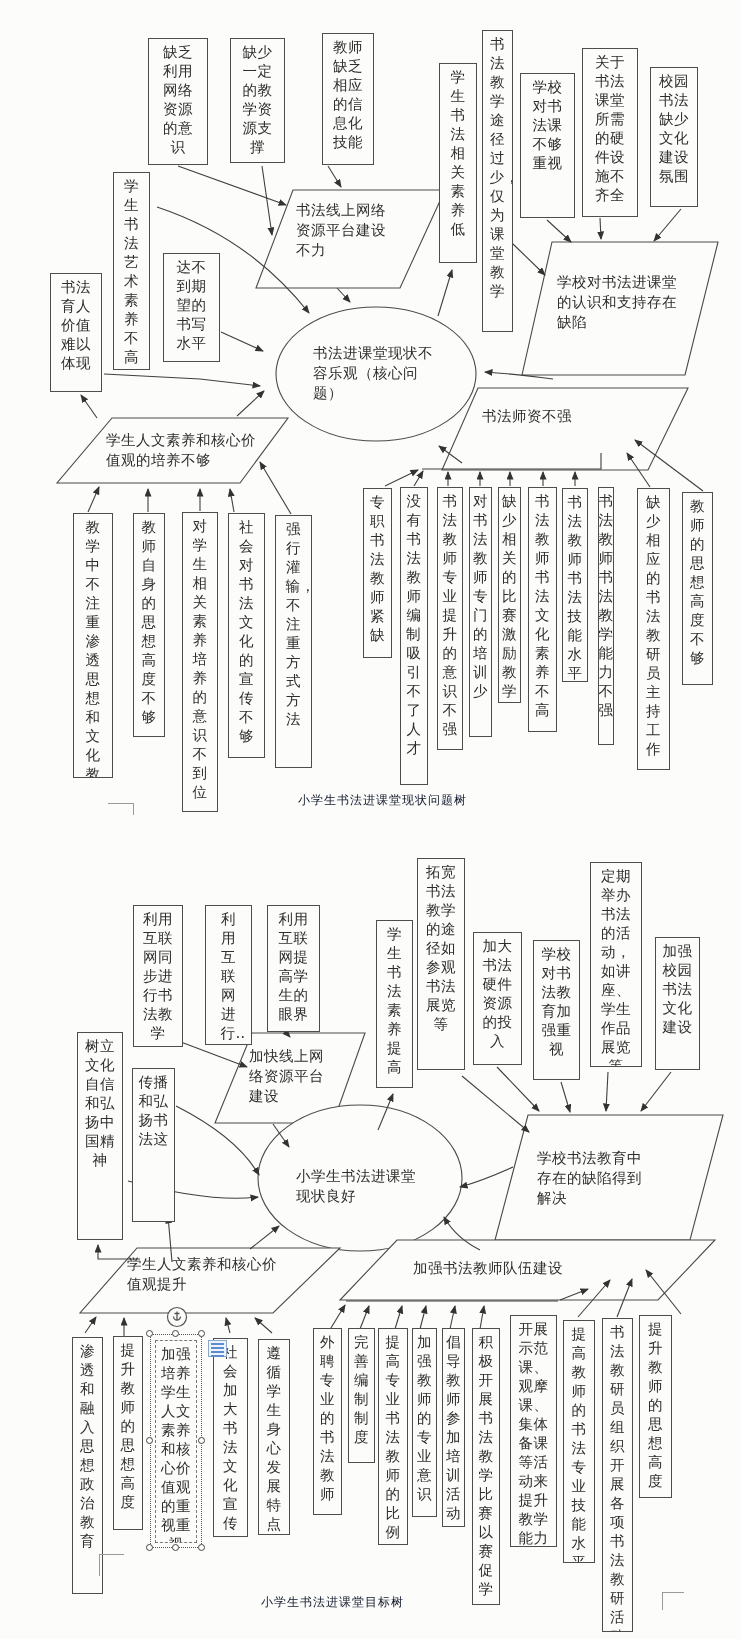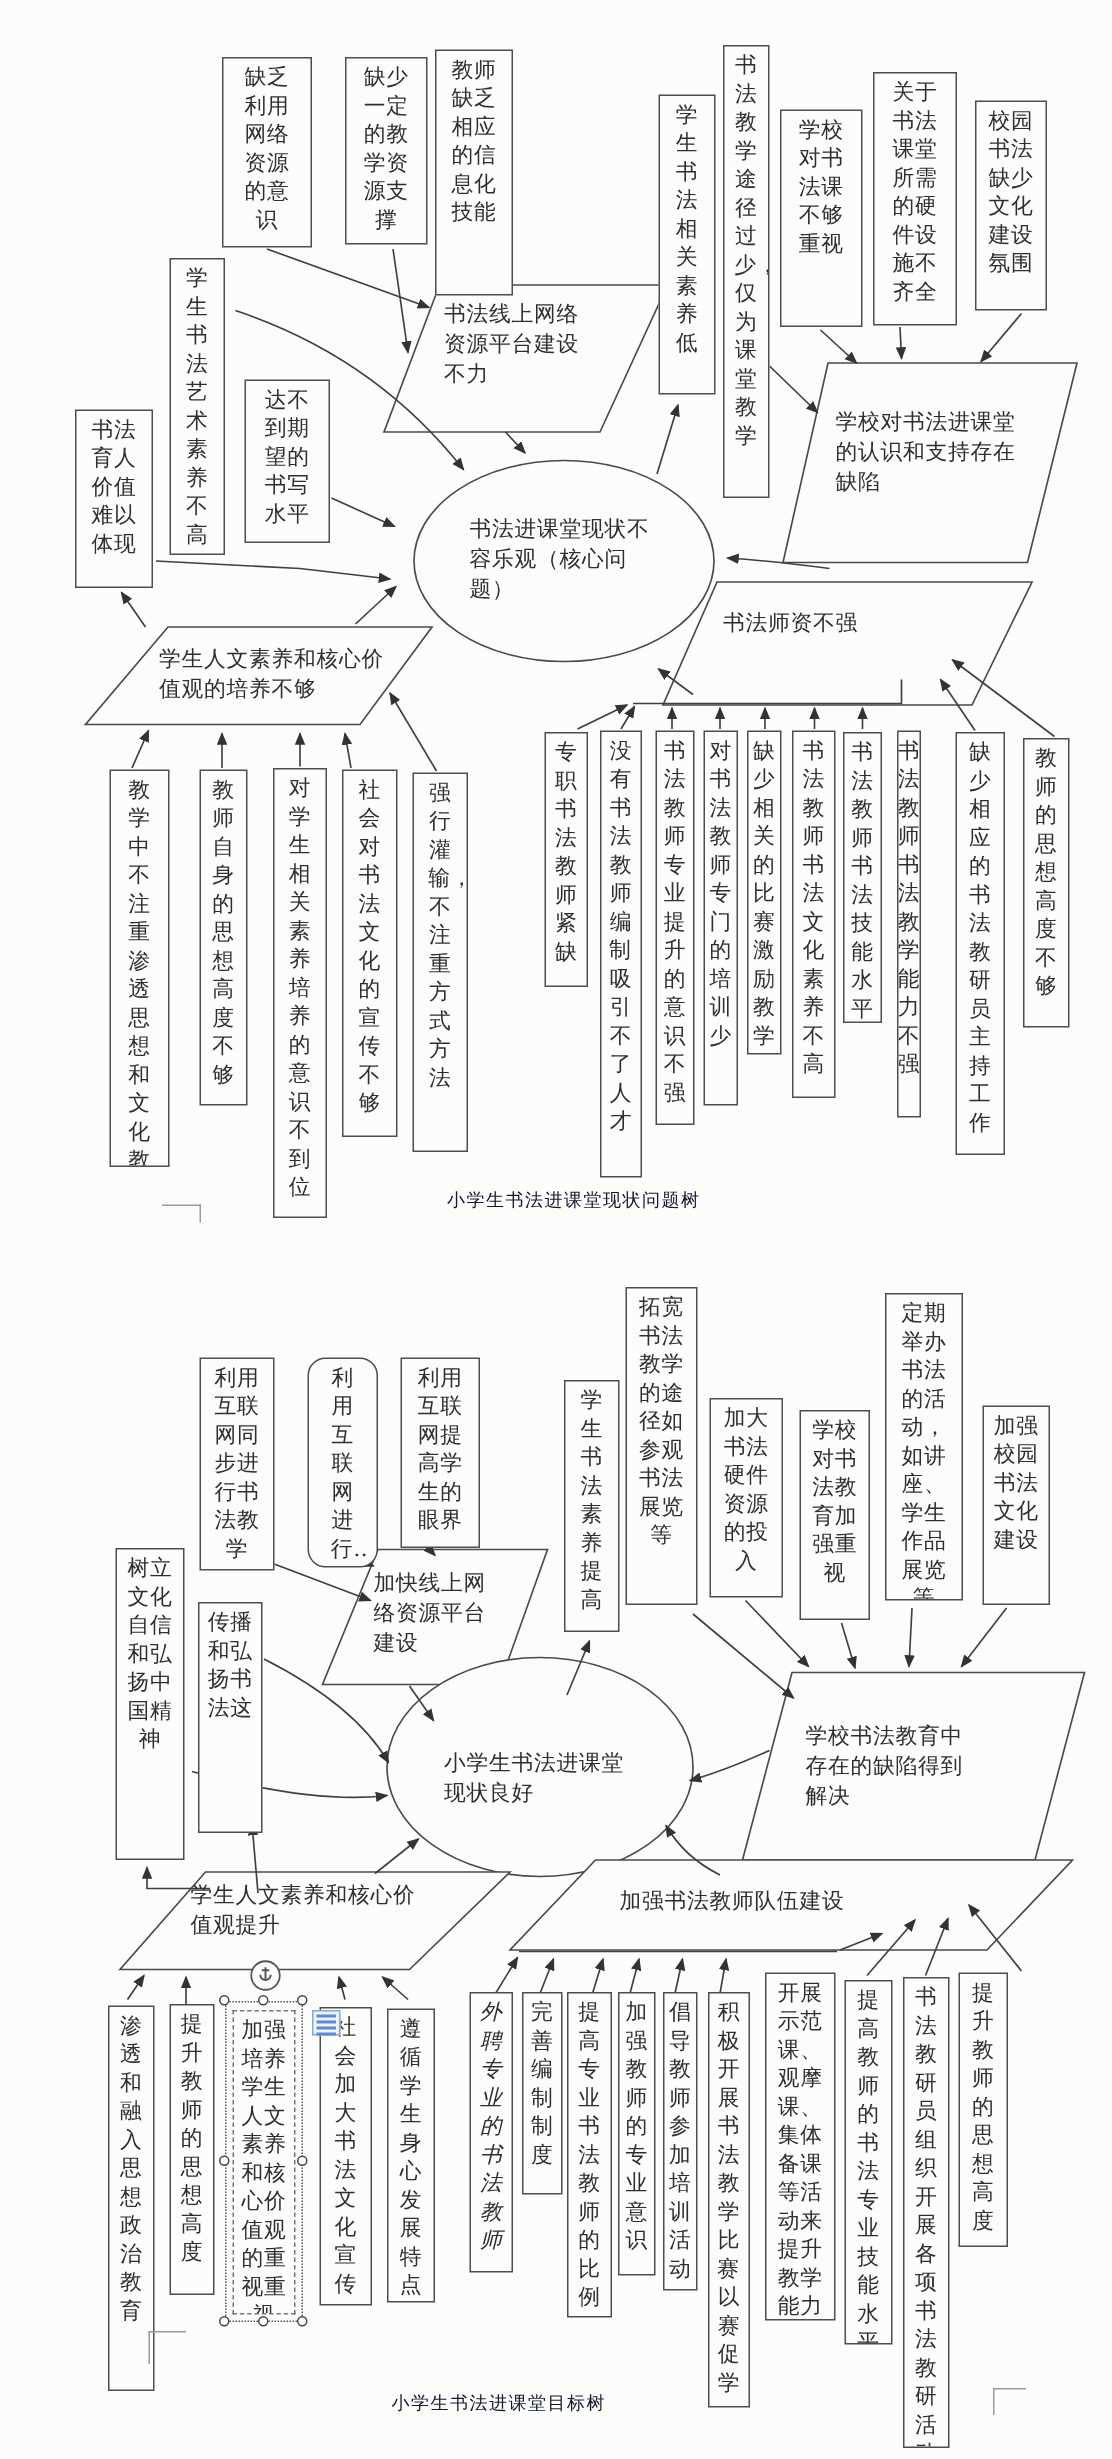--- a/index.html
+++ b/index.html
@@ -131,21 +131,21 @@
       </g>
   </svg>
 
   <div id="nodes-layer">
       <div class="node-rect" style="left: 148px; top: 38px; width: 60px; height: 127px;">
         <span class="txt" style="width: 32px;">缺乏利用网络资源的意识</span>
       </div>
       <div class="node-rect" style="left: 230px; top: 38px; width: 55px; height: 125px;">
         <span class="txt" style="width: 32px;">缺少一定的教学资源支撑</span>
       </div>
-      <div class="node-rect" style="left: 290px; top: 33px; width: 52px; height: 164px;">
+      <div class="node-rect" style="left: 322px; top: 33px; width: 52px; height: 132px;">
         <span class="txt" style="width: 32px;">教师缺乏相应的信息化技能</span>
       </div>
       <div class="node-rect" style="left: 113px; top: 172px; width: 37px; height: 198px;">
         <span class="txt" style="width: 16px;">学生书法艺术素养不高</span>
       </div>
       <div class="node-rect" style="left: 163px; top: 253px; width: 57px; height: 109px;">
         <span class="txt" style="width: 32px;">达不到期望的书写水平</span>
       </div>
       <div class="node-rect" style="left: 50px; top: 273px; width: 52px; height: 119px;">
         <span class="txt" style="width: 32px;">书法育人价值难以体现</span>
@@ -211,21 +211,21 @@
       </div>
       <div class="node-rect" style="left: 637px; top: 488px; width: 33px; height: 282px;">
         <span class="txt" style="width: 16px;">缺少相应的书法教研员主持工作</span>
       </div>
       <div class="node-rect" style="left: 682px; top: 492px; width: 31px; height: 193px;">
         <span class="txt" style="width: 16px;">教师的思想高度不够</span>
       </div>
       <div class="node-rect" style="left: 133px; top: 905px; width: 50px; height: 142px;">
         <span class="txt" style="width: 32px;">利用互联网同步进行书法教学</span>
       </div>
-      <div class="node-rect" style="left: 205px; top: 905px; width: 47px; height: 140px; border-radius: 12px;">
+      <div class="node-rect" style="left: 205px; top: 905px; width: 47px; height: 140px;">
         <span class="txt" style="width: 16px;">利用互联网进行‥</span>
       </div>
       <div class="node-rect" style="left: 267px; top: 905px; width: 53px; height: 127px;">
         <span class="txt" style="width: 32px;">利用互联网提高学生的眼界</span>
       </div>
       <div class="node-rect" style="left: 77px; top: 1032px; width: 46px; height: 208px;">
         <span class="txt" style="width: 32px;">树立文化自信和弘扬中国精神</span>
       </div>
       <div class="node-rect" style="left: 132px; top: 1068px; width: 43px; height: 154px;">
         <span class="txt" style="width: 32px;">传播和弘扬书法这</span>
@@ -262,21 +262,21 @@
       <div class="node-rect selected" style="left: 155px; top: 1340px; width: 42px; height: 203px;">
         <span class="txt" style="width: 32px;">加强培养学生人文素养和核心价值观的重视重视</span>
       </div>
       <div class="node-rect" style="left: 213px; top: 1338px; width: 35px; height: 199px;">
         <span class="txt" style="width: 16px;">社会加大书法文化宣传</span>
       </div>
       <div class="node-rect" style="left: 258px; top: 1339px; width: 32px; height: 196px;">
         <span class="txt" style="width: 16px;">遵循学生身心发展特点</span>
       </div>
       <div class="node-rect" style="left: 313px; top: 1328px; width: 29px; height: 187px;">
-        <span class="txt" style="width: 16px; font-style: italic;">外聘专业的书法教师</span>
+        <span class="txt" style="width: 16px;">外聘专业的书法教师</span>
       </div>
       <div class="node-rect" style="left: 348px; top: 1328px; width: 27px; height: 135px;">
         <span class="txt" style="width: 16px;">完善编制制度</span>
       </div>
       <div class="node-rect" style="left: 378px; top: 1328px; width: 30px; height: 217px;">
         <span class="txt" style="width: 16px;">提高专业书法教师的比例</span>
       </div>
       <div class="node-rect" style="left: 412px; top: 1328px; width: 25px; height: 189px;">
         <span class="txt" style="width: 16px;">加强教师的专业意识</span>
       </div>

